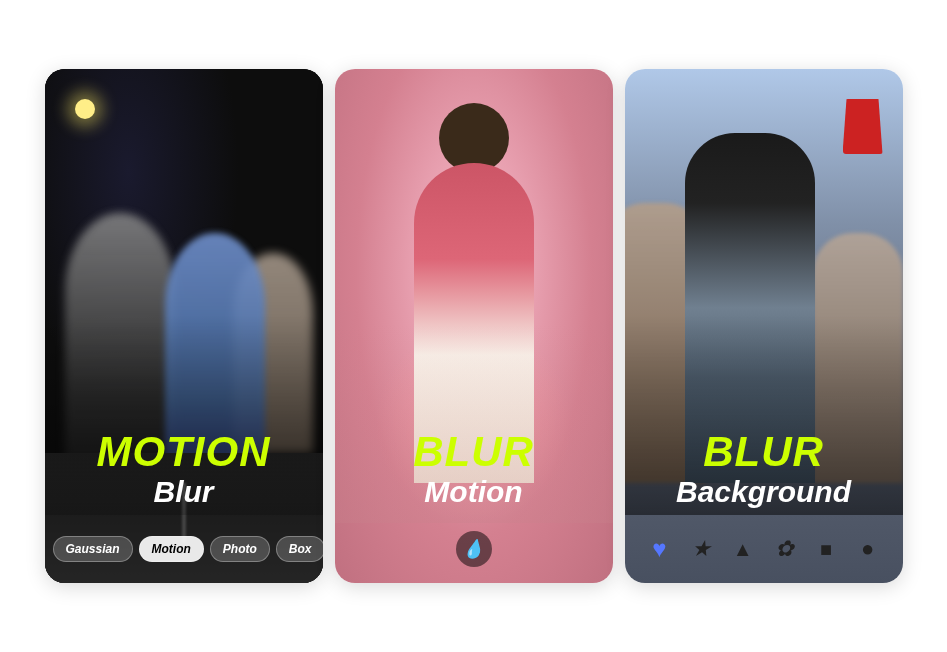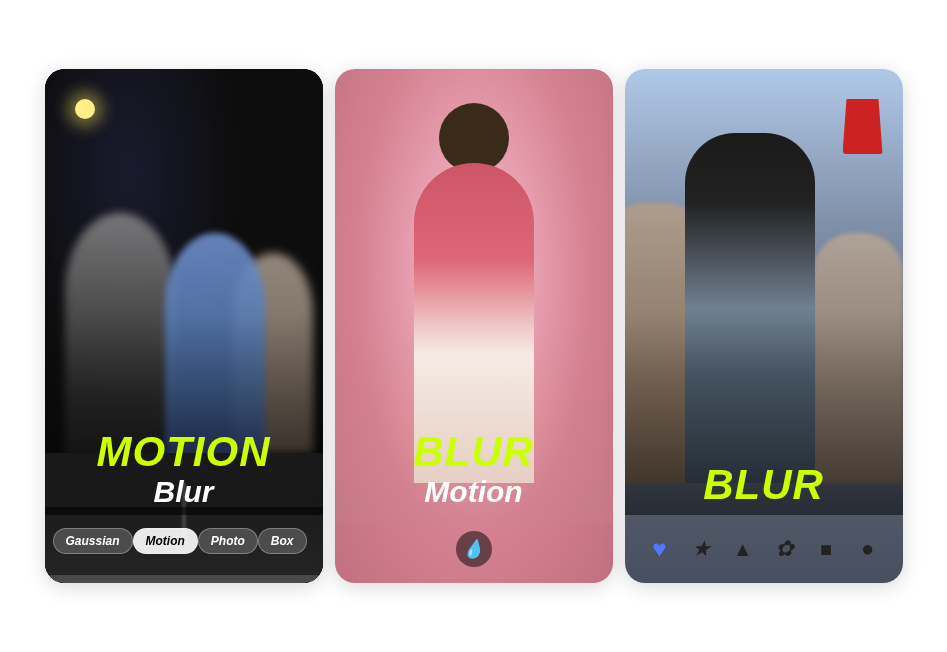--- a/index.html
+++ b/index.html
@@ -215,28 +215,29 @@
     .card-title-white {
       font-size: 30px;
       font-weight: 700;
       color: #ffffff;
       display: block;
     }
 
     
     .card-1-controls {
       position: absolute;
-      bottom: 8px;
+      bottom: 0;
       left: 0;
       right: 0;
       height: 68px;
       background: rgba(0,0,0,0.5);
       display: flex;
       align-items: center;
       padding: 0 8px;
+      gap: 6px;
     }
 
     .ctrl-pill {
       background: rgba(255,255,255,0.2);
       border: 1px solid rgba(255,255,255,0.3);
       border-radius: 20px;
       padding: 5px 12px;
       color: #fff;
       font-size: 12px;
       font-weight: 600;
@@ -379,20 +380,21 @@
 
   <div class="card card-3">
     <div class="bg"></div>
     <div class="cup"></div>
     <div class="figure-bg-left"></div>
     <div class="figure-bg-right"></div>
     <div class="figure-main"></div>
     <div class="overlay"></div>
     <div class="card-text">
       <span class="card-title-green">BLUR</span>
+      <span class="card-title-white">Background</span>
     </div>
     <div class="card-3-controls">
       <div class="shape-icon" style="color:#5577ff;font-size:24px;">♥</div>
       <div class="shape-icon" style="color:#222;font-size:22px;">★</div>
       <div class="shape-icon" style="color:#222;font-size:20px;">▲</div>
       <div class="shape-icon" style="color:#222;font-size:22px;">✿</div>
       <div class="shape-icon" style="color:#222;font-size:20px;">■</div>
       <div class="shape-icon" style="color:#222;font-size:22px;">●</div>
     </div>
   </div>

